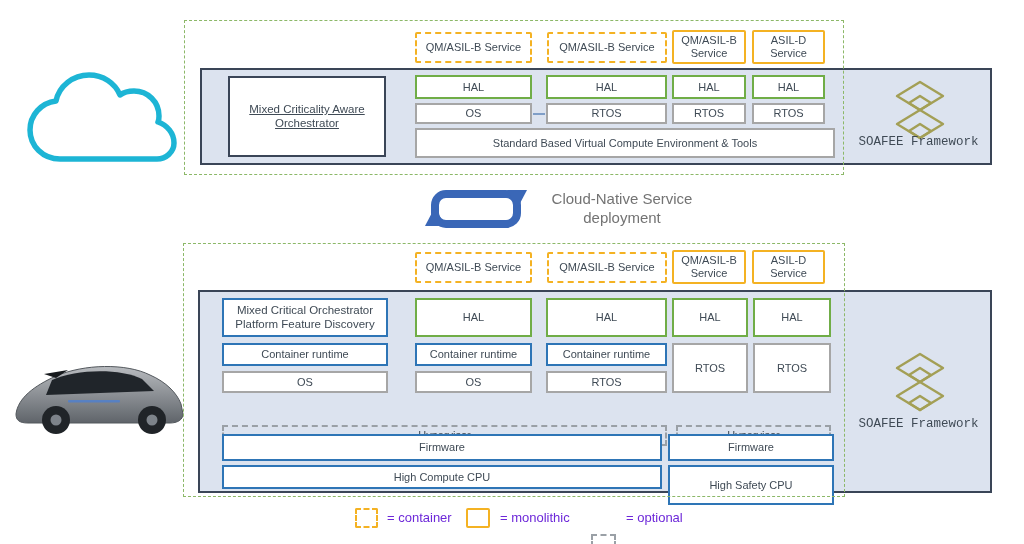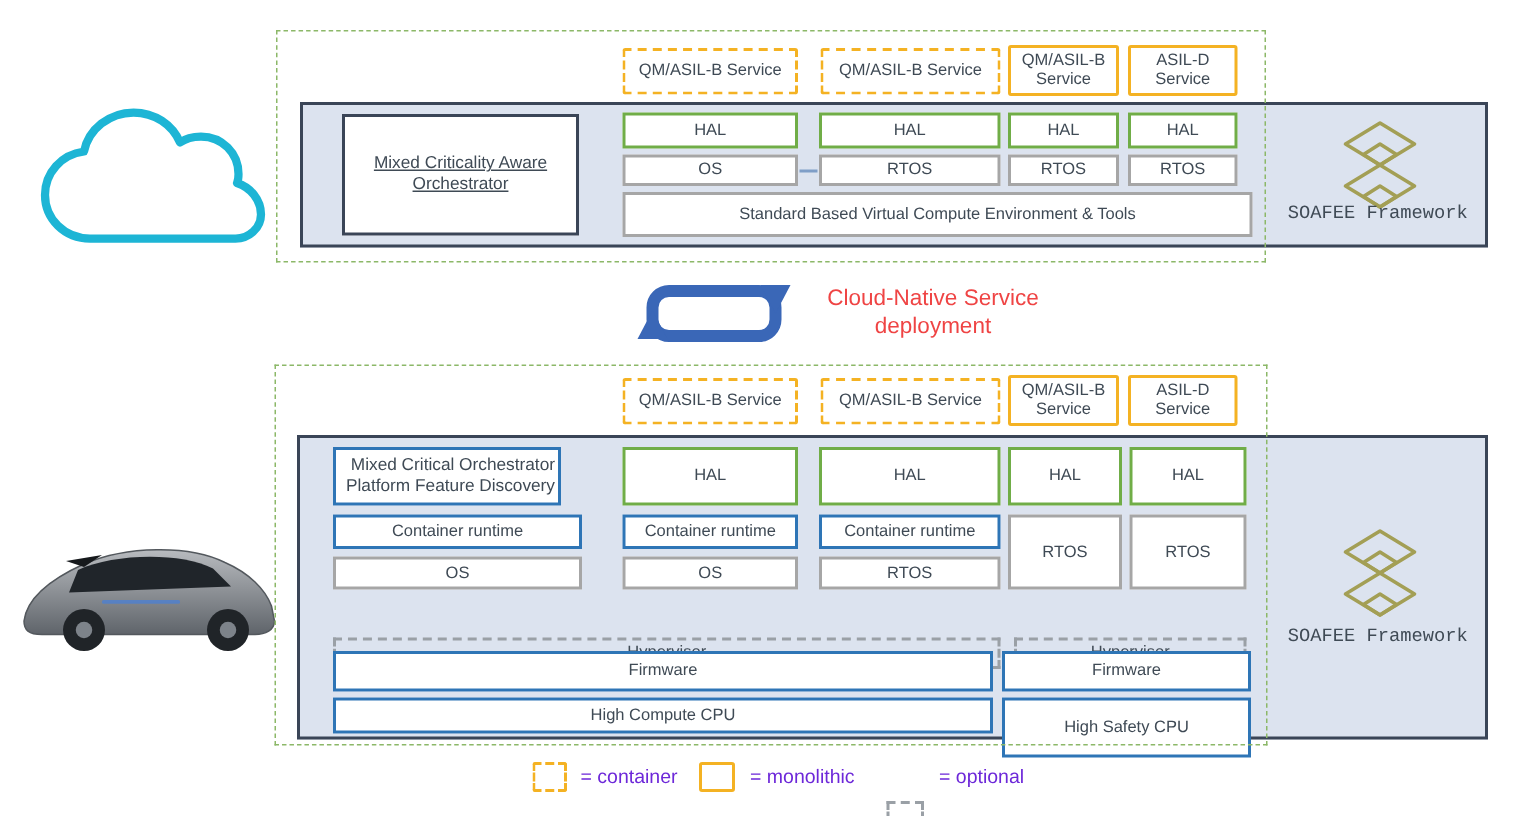--- a/index.html
+++ b/index.html
@@ -11,21 +11,21 @@
   .panel{position:absolute;box-sizing:border-box;background:#dce3ef;border:2.5px solid #3a4557;}
   .greenbox{position:absolute;box-sizing:border-box;border:1.8px dashed #8cb868;pointer-events:none;}
   .b-navy{border:2px solid #3a4557;}
   .b-green{border:2px solid #70ad47;}
   .b-gray{border:2px solid #a6a6a6;}
   .b-blue{border:2px solid #2e75b6;}
   .b-gold{border:2.5px solid #f4b223;border-radius:2px;}
   .d-gold{border:2.5px dashed #f4b223;border-radius:2px;}
   .d-gray{border:2px dashed #9aa0a6;margin-top:26px;}
   .soafee-label{position:absolute;text-align:center;font-size:12.5px;color:#3f4a55;font-family:Liberation Mono, monospace;}
-  .caption{position:absolute;font-size:15px;color:#ef4444;text-align:center;line-height:1.25;}
+  .caption{position:absolute;font-size:15px;color:#737373;text-align:center;line-height:1.25;}
   .legend-label{position:absolute;font-size:13px;color:#6d28d9;}
   .connector{position:absolute;border-top:2px dashed #7f9ec7;}
 </style>
 </head>
 <body>
 
 <div id="stage">
 
   <svg class="abs" style="left:16px;top:62px;" width="168" height="110" viewBox="0 0 168 110">
     <path d="M132 97 H44 C27 97 14 84 14 68 C14 53 25 41 40 39 C43 24 57 13 73 13 C87 13 99 21 104 33 C108 30 113 29 118 29 C132 29 143 40 143 54 C143 56 143 58 142 60 C151 63 158 71 158 81 C158 90 150 97 141 97 Z" fill="none" stroke="#1db5d5" stroke-width="5.5" stroke-linejoin="round"></path>
@@ -89,21 +89,21 @@
     <circle cx="146" cy="72" r="5.5" fill="#7d838a"></circle>
   </svg>
 
   <div class="panel" style="left:198px;top:290px;width:794px;height:203px;"></div>
 
   <div class="box d-gold" style="left:415px;top:252px;width:117px;height:31px;">QM/ASIL-B Service</div>
   <div class="box d-gold" style="left:547px;top:252px;width:120px;height:31px;">QM/ASIL-B Service</div>
   <div class="box b-gold" style="left:672px;top:250px;width:74px;height:34px;">QM/ASIL-B Service</div>
   <div class="box b-gold" style="left:752px;top:250px;width:73px;height:34px;">ASIL-D Service</div>
 
-  <div class="box b-blue" style="left:222px;top:298px;width:152px;height:39px;font-size:11.5px;text-align:right;">Mixed Critical Orchestrator Platform Feature Discovery</div>
+  <div class="box b-blue" style="left:222px;top:298px;width:166px;height:39px;font-size:11.5px;">Mixed Critical Orchestrator Platform Feature Discovery</div>
   <div class="box b-green" style="left:415px;top:298px;width:117px;height:39px;">HAL</div>
   <div class="box b-green" style="left:546px;top:298px;width:121px;height:39px;">HAL</div>
   <div class="box b-green" style="left:672px;top:298px;width:76px;height:39px;">HAL</div>
   <div class="box b-green" style="left:753px;top:298px;width:78px;height:39px;">HAL</div>
 
   <div class="box b-blue" style="left:222px;top:343px;width:166px;height:23px;">Container runtime</div>
   <div class="box b-blue" style="left:415px;top:343px;width:117px;height:23px;">Container runtime</div>
   <div class="box b-blue" style="left:546px;top:343px;width:121px;height:23px;">Container runtime</div>
   <div class="box b-gray" style="left:672px;top:343px;width:76px;height:50px;">RTOS</div>
   <div class="box b-gray" style="left:753px;top:343px;width:78px;height:50px;">RTOS</div>

